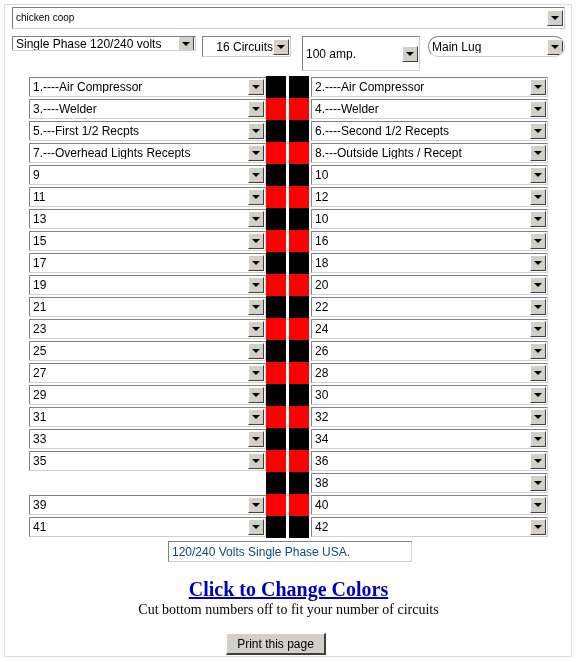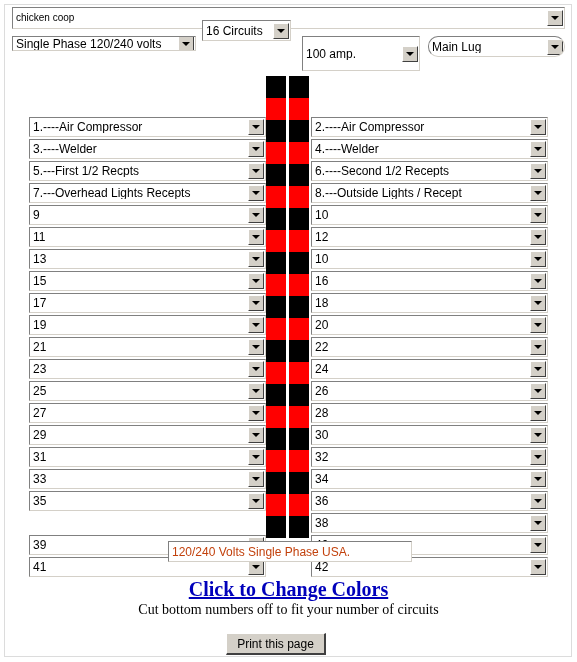--- a/index.html
+++ b/index.html
@@ -79,42 +79,41 @@
   #name-select {
     left: 12px;
     top: 7px;
     width: 553px;
     height: 22px;
   }
   #name-select .sel-text { font-size: 10px; }
 
   
   #phase-select   { left: 12px;  top: 36px; width: 184px; height: 15px; }
-  #circuits-select{ left: 202px; top: 20px; width: 89px;  height: 21px; }
+  #circuits-select{ left: 202px; top: 36px; width: 89px;  height: 21px; text-align: right; }
   #amp-select     { left: 302px; top: 36px; width: 118px; height: 35px; }
   #type-select    { left: 428px; top: 36px; width: 137px; height: 21px; border-radius: 10px; }
 
   
   #panel {
     position: absolute;
     left: 29px;
     top: 76px;
     width: 519px;
     height: 452px;
   }
   .row {
     position: relative;
     height: 22px;
     width: 519px;
   }
   .row .sel {
     position: absolute;
     top: 1px;
     height: 20px;
-    margin-top: 40px;
   }
   .row .sel-left  { left: 0px;   width: 237px; }
   .row .sel-right { left: 282px; width: 237px; }
 
   .swatch {
     position: absolute;
     top: 0px;
     width: 20px;
     height: 22px;
   }
@@ -130,21 +129,21 @@
     height: 21px;
     box-sizing: border-box;
     background: #ffffff;
     border: 1px solid #000000;
     border-top-color: #808080;
     border-left-color: #808080;
     border-right-color: #d4d0c8;
     border-bottom-color: #d4d0c8;
     font-family: "Liberation Sans", sans-serif;
     font-size: 12px;
-    color: #c2410c;
+    color: #0c4a6e;
     display: flex;
     align-items: center;
     padding-left: 3px;
     white-space: nowrap;
     overflow: hidden;
   }
 
   
   #change-colors-link {
     position: absolute;

